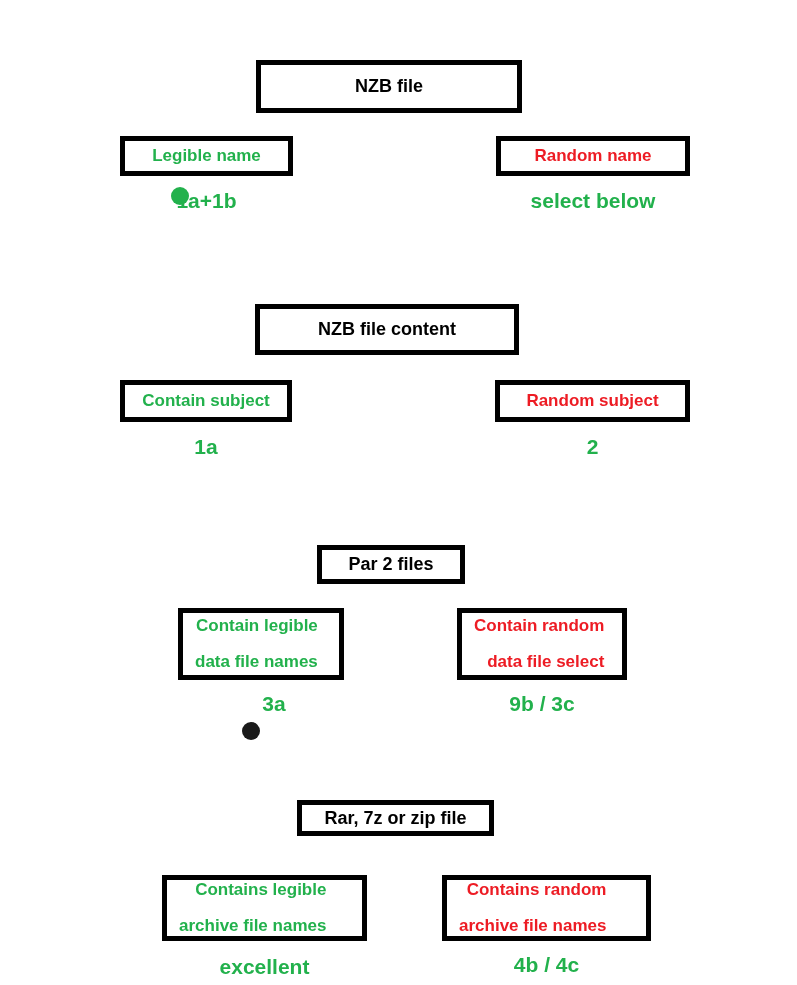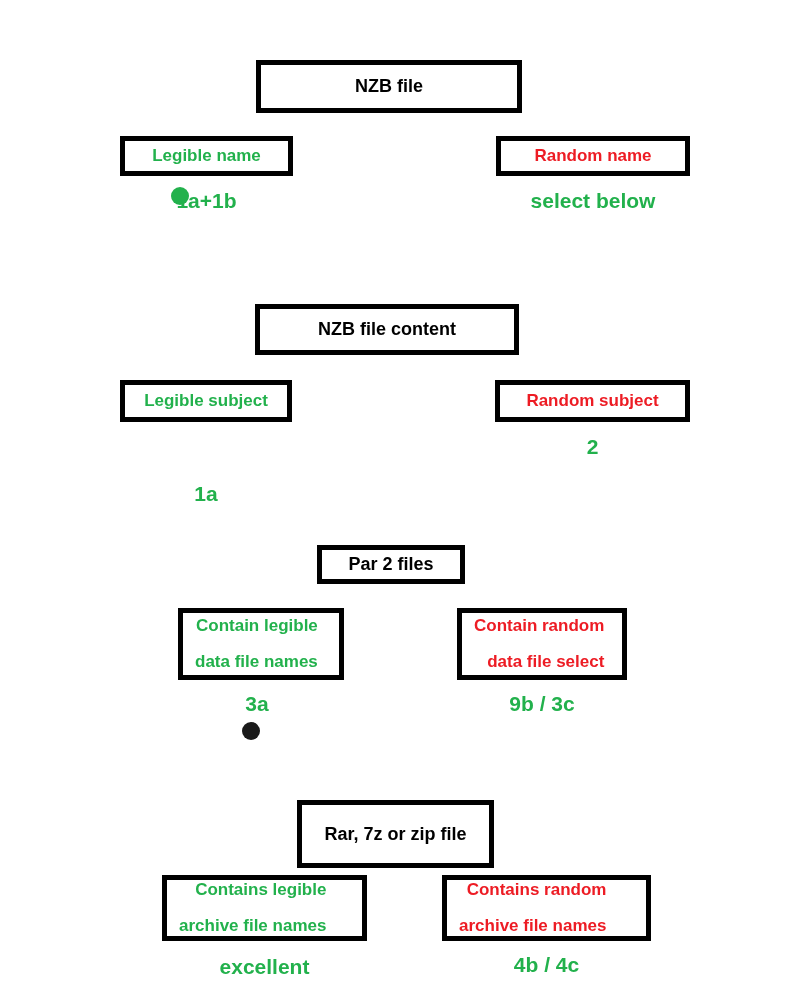--- a/index.html
+++ b/index.html
@@ -48,52 +48,52 @@
 
   
   #s1-header { left: 238px; top: 42px;  width: 266px; height: 53px; }
   #s1-left   { left: 102px; top: 118px; width: 173px; height: 40px; }
   #s1-left-note  { left: 102px; top: 162px; width: 173px; }
   #s1-right  { left: 478px; top: 118px; width: 194px; height: 40px; }
   #s1-right-note { left: 478px; top: 162px; width: 194px; }
 
   #s2-header { left: 237px; top: 286px; width: 264px; height: 51px; }
   #s2-left   { left: 102px; top: 362px; width: 172px; height: 42px; }
-  #s2-left-note  { left: 102px; top: 408px; width: 172px; margin-top: 47px; }
+  #s2-left-note  { left: 102px; top: 408px; width: 172px; }
   #s2-right  { left: 477px; top: 362px; width: 195px; height: 42px; }
   #s2-right-note { left: 477px; top: 408px; width: 195px; }
 
   #s3-header { left: 299px; top: 527px; width: 148px; height: 39px; }
   #s3-left   { left: 160px; top: 590px; width: 166px; height: 72px; }
-  #s3-left-note  { left: 156px; top: 665px; width: 166px; }
+  #s3-left-note  { left: 173px; top: 665px; width: 166px; }
   #s3-right  { left: 439px; top: 590px; width: 170px; height: 72px; }
   #s3-right-note { left: 439px; top: 665px; width: 170px; }
 
-  #s4-header { left: 279px; top: 782px; width: 197px; height: 68px; }
+  #s4-header { left: 279px; top: 782px; width: 197px; height: 36px; }
   #s4-left   { left: 144px; top: 857px; width: 205px; height: 66px; }
   #s4-left-note  { left: 144px; top: 928px; width: 205px; }
   #s4-right  { left: 424px; top: 857px; width: 209px; height: 66px; }
   #s4-right-note { left: 424px; top: 926px; width: 209px; }
 
   #stray-dot-1 { left: 153px; top: 169px; width: 3px; height: 3px; background: #22B14C; }
   #stray-dot-2 { left: 224px; top: 704px; width: 3px; height: 3px; background: #1a1a1a; }
 </style>
 </head>
 <body>
 
 <div class="canvas">
 
   <div class="box hdr" id="s1-header">NZB file</div>
   <div class="box green" id="s1-left">Legible name</div>
   <div class="note" id="s1-left-note">1a+1b</div>
   <div class="box red" id="s1-right">Random name</div>
   <div class="note" id="s1-right-note">select below</div>
 
   <div class="box hdr" id="s2-header">NZB file content</div>
-  <div class="box green" id="s2-left">Legible subject</div>
+  <div class="box green" id="s2-left">Contain subject</div>
   <div class="note" id="s2-left-note">1a</div>
   <div class="box red" id="s2-right">Random subject</div>
   <div class="note" id="s2-right-note">2</div>
 
   <div class="box hdr" id="s3-header">Par 2 files</div>
   <div class="box green two-line" id="s3-left">Contain legible
 data file names</div>
   <div class="note" id="s3-left-note">3a</div>
   <div class="box red two-line" id="s3-right">Contain random
 data file select</div>

